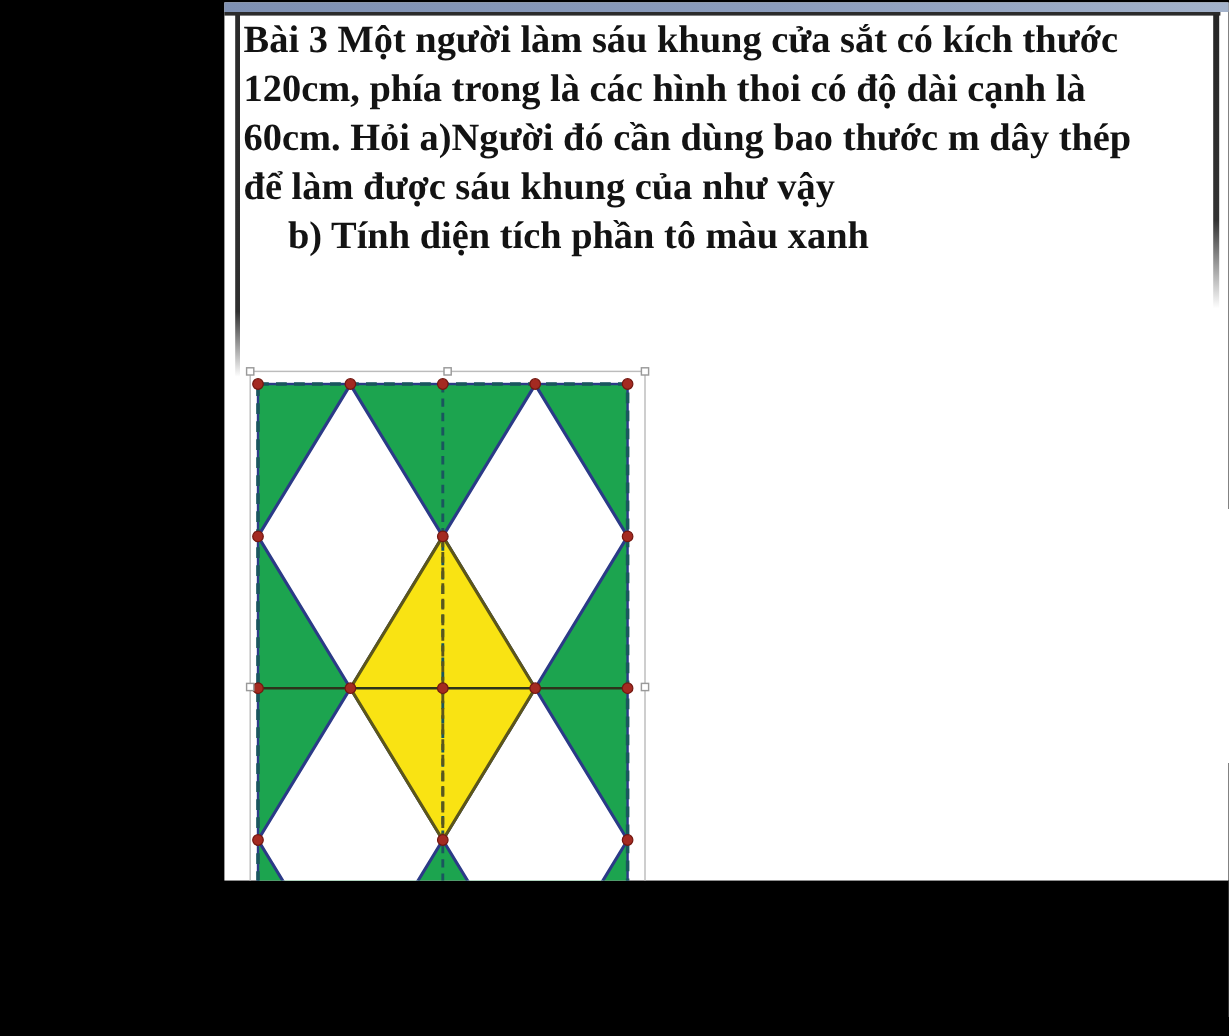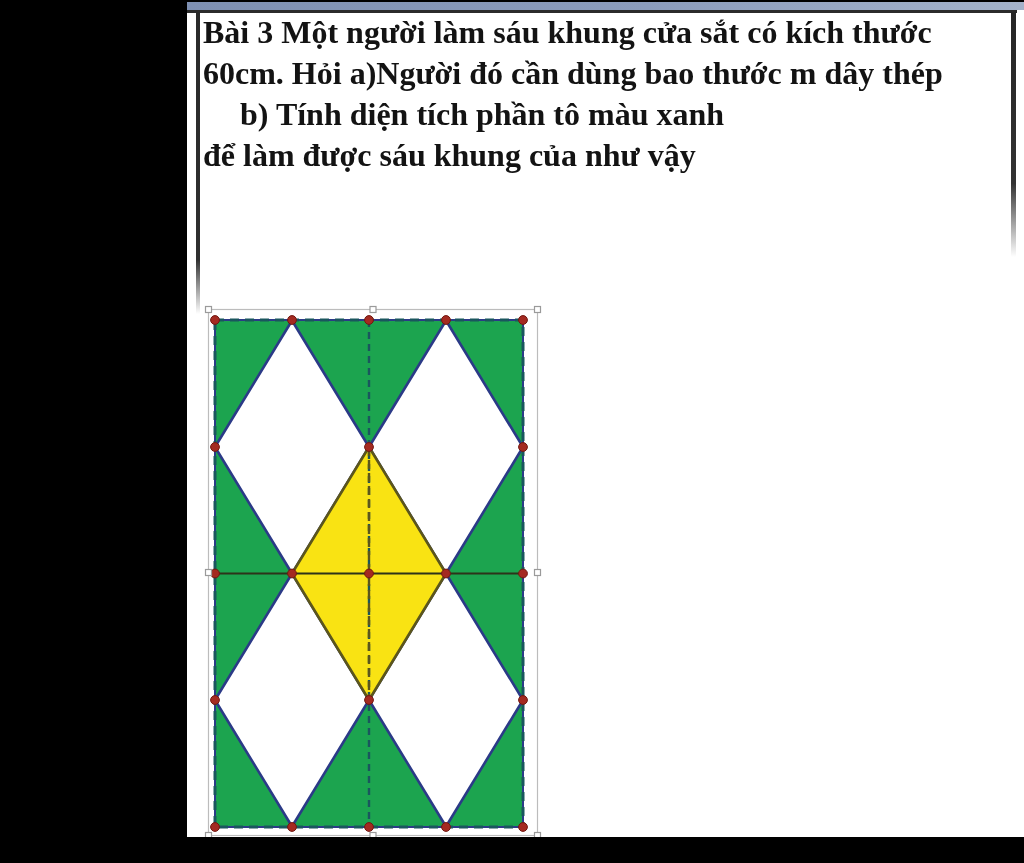--- a/index.html
+++ b/index.html
@@ -1,16 +1,16 @@
 <!DOCTYPE html>
 <html><head>
 <meta charset="utf-8">
 <style>
   html,body{margin:0;padding:0;background:#000;}
-  #canvas{position:relative;width:1024px;height:837px;background:#000;overflow:hidden;
+  #canvas{position:relative;width:1024px;height:734px;background:#000;overflow:hidden;
           font-family:"Liberation Serif","DejaVu Serif",serif;}
   .page{position:absolute;left:187px;top:2px;width:837px;height:861px;background:#ffffff;}
   .topbar{position:absolute;left:187px;top:2px;width:837px;height:8px;
           background:linear-gradient(90deg,#7E90B2 0%,#8B9CBC 55%,#A3B2CA 100%);}
   .topbar-underline{position:absolute;left:187px;top:10px;width:830px;height:3px;background:#2b2b2b;}
   .vborder-left{position:absolute;left:196px;top:12px;width:4px;height:302px;
           background:linear-gradient(180deg,#2a2a2a 0%,#2f2f2f 82%,rgba(47,47,47,0) 100%);}
   .vborder-right{position:absolute;left:1011px;top:12px;width:5px;height:245px;
           background:linear-gradient(180deg,#262626 0%,#333333 70%,rgba(51,51,51,0) 100%);}
   .problem{position:absolute;left:203px;top:12px;width:812px;color:#131313;
@@ -25,23 +25,24 @@
 
 <div id="canvas">
   <div class="page"></div>
   <div class="topbar"></div>
   <div class="topbar-underline"></div>
   <div class="vborder-left"></div>
   <div class="vborder-right"></div>
 
   <div class="problem">
     <div class="pline">Bài 3 Một người làm sáu khung cửa sắt có kích thước</div>
+    <div class="pline">120cm, phía trong là các hình thoi có độ dài cạnh là</div>
     <div class="pline">60cm. Hỏi a)Người đó cần dùng bao thước m dây thép</div>
+    <div class="pline">để làm được sáu khung của như vậy</div>
     <div class="pline indent">b) Tính diện tích phần tô màu xanh</div>
-    <div class="pline">để làm được sáu khung của như vậy</div>
   </div>
 
   <div class="figure-wrap">
     <svg width="345" height="545" viewBox="200 300 345 545" xmlns="http://www.w3.org/2000/svg">
         <rect x="208.5" y="309.5" width="329" height="526" fill="none" stroke="#BCBCBC" stroke-width="1.2"></rect>
         <rect x="215" y="320" width="308" height="507" fill="#1CA44F"></rect>
         <polygon points="292,320.5 369,447 292,573.5 215,447" fill="#FFFFFF" stroke="#2B3A87" stroke-width="2.6" stroke-linejoin="round"></polygon>
         <polygon points="446,320.5 523,447 446,573.5 369,447" fill="#FFFFFF" stroke="#2B3A87" stroke-width="2.6" stroke-linejoin="round"></polygon>
         <polygon points="292,573.5 369,700 292,826.5 215,700" fill="#FFFFFF" stroke="#2B3A87" stroke-width="2.6" stroke-linejoin="round"></polygon>
         <polygon points="446,573.5 523,700 446,826.5 369,700" fill="#FFFFFF" stroke="#2B3A87" stroke-width="2.6" stroke-linejoin="round"></polygon>

